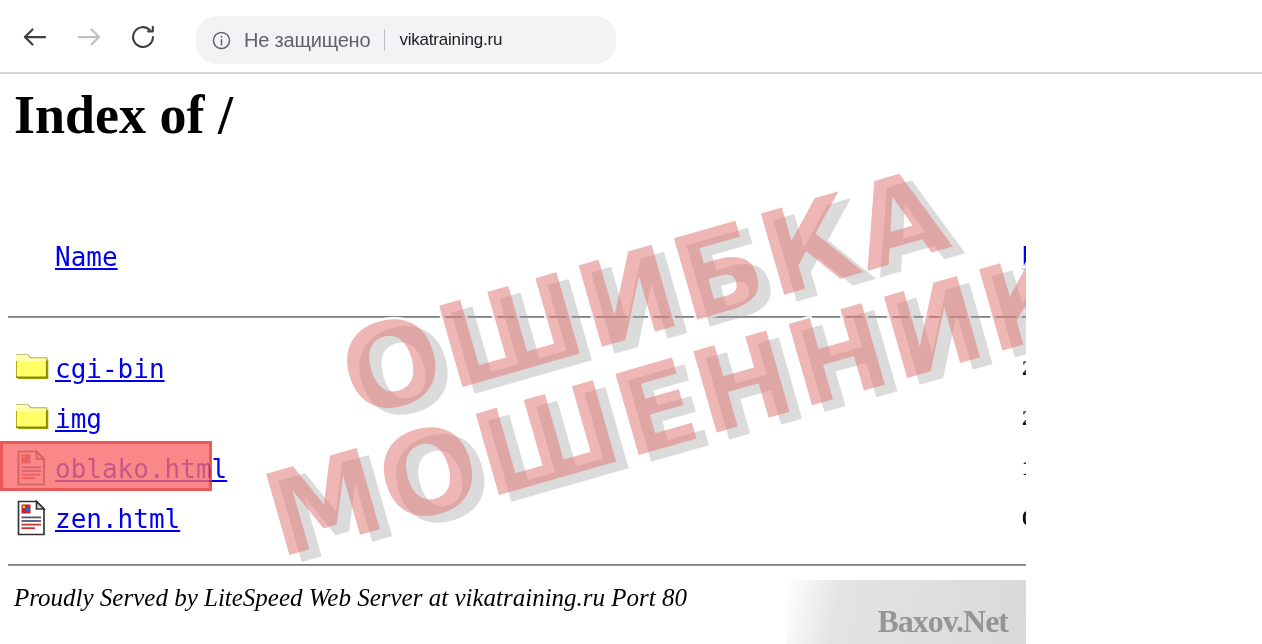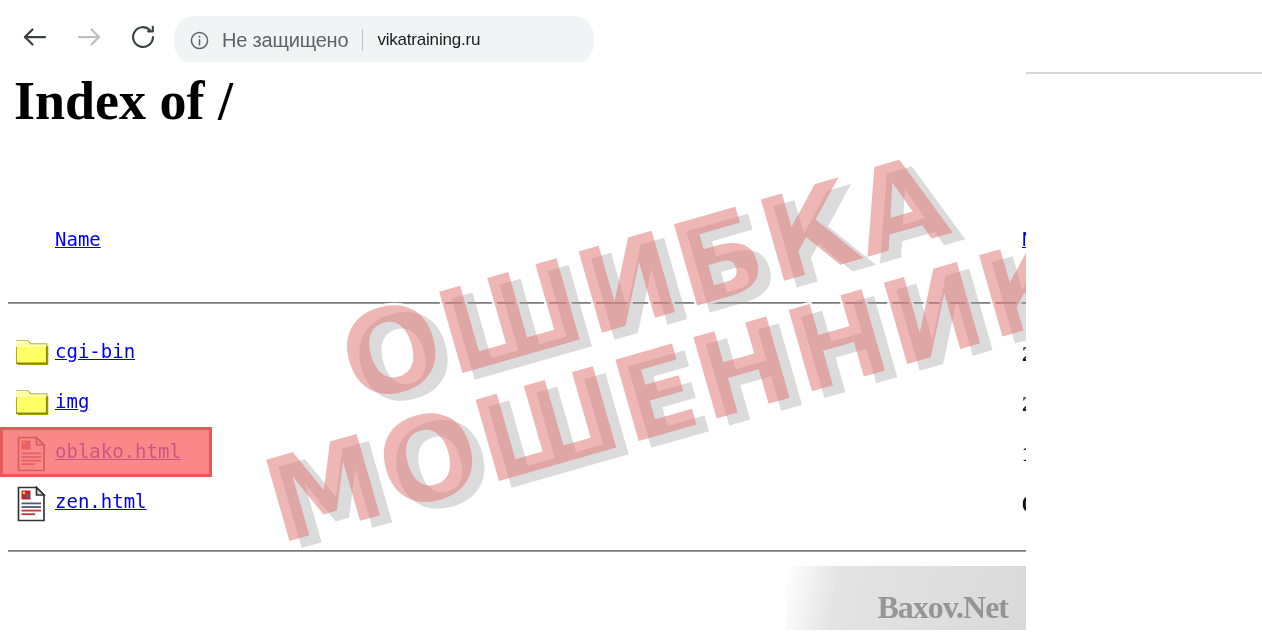--- a/index.html
+++ b/index.html
@@ -35,21 +35,21 @@
     justify-content: center;
   }
   #nav-back  { left: 12px; }
   #nav-fwd   { left: 66px; }
   #nav-reload{ left: 120px; }
 
   .nav-btn svg { display: block; }
 
   #omnibox {
     position: absolute;
-    left: 174px;
+    left: 196px;
     top: 16px;
     height: 48px;
     min-width: 420px;
     padding: 0 22px 0 14px;
     background: #f1f3f4;
     border-radius: 21px;
     display: flex;
     align-items: center;
     box-sizing: border-box;
   }
@@ -75,42 +75,42 @@
   #omni-url {
     font-size: 17px;
     color: #202124;
     white-space: nowrap;
     letter-spacing: -0.2px;
   }
 
   
   #page {
     position: absolute;
-    left: 0; top: 62px;
+    left: 0; top: 76px;
     width: 1026px;
     height: 568px;
     background: #ffffff;
     overflow: hidden;
   }
 
   #page-title {
     position: absolute;
     left: 14px;
     top: 8px;
     font-family: "Liberation Serif", serif;
     font-size: 54px;
     font-weight: bold;
     color: #000000;
     margin: 0;
     letter-spacing: 0px;
   }
 
   .dir-link, .col-head {
     font-family: "DejaVu Sans Mono", monospace;
-    font-size: 19px;
+    font-size: 26px;
     color: #0000ee;
     text-decoration: underline;
     white-space: nowrap;
     letter-spacing: 0px;
   }
 
   #col-name {
     position: absolute;
     left: 55px;
     top: 166px;
@@ -354,20 +354,21 @@
       </svg>
     </span>
     <a class="dir-link row-name">zen.html</a>
     <span class="row-date">01-Mar-2018 16:32</span>
   </div>
 
   <div id="highlight-box"></div>
 
   <div class="hrule" id="hrule-bottom"></div>
 
+  <div id="footer-text">Proudly Served by LiteSpeed Web Server at vikatraining.ru Port 80</div>
 
   <div id="watermark">
     <div class="wm-line" id="wm-line-1">ОШИБКА</div>
     <div class="wm-line" id="wm-line-2">МОШЕННИКОВ</div>
   </div>
 
   <div id="brand-watermark-bg"></div>
   <div id="brand-watermark">Baxov.Net</div>
 </div>
 

